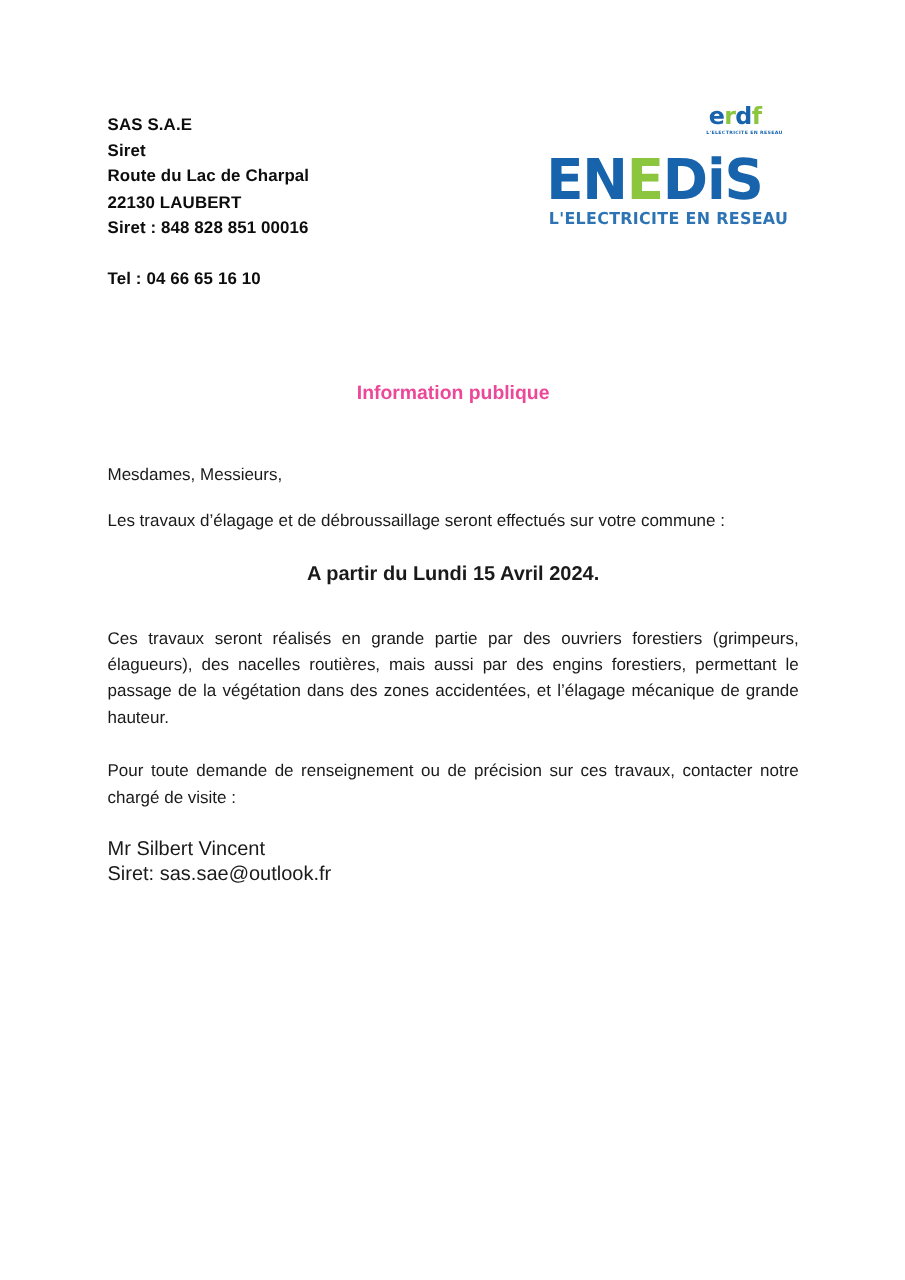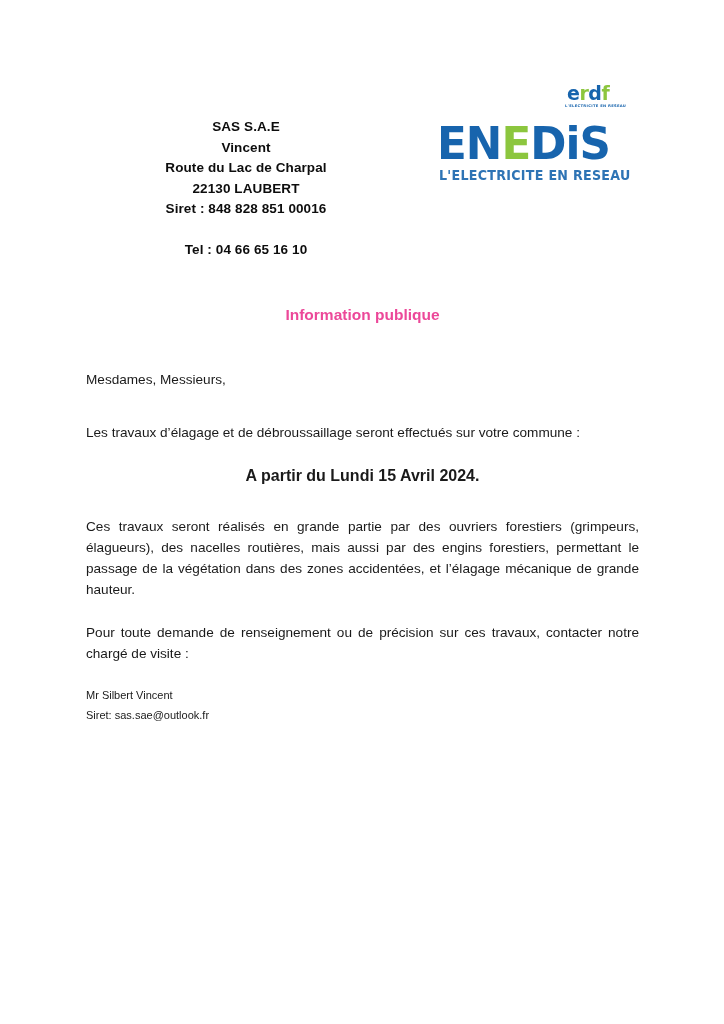--- a/index.html
+++ b/index.html
@@ -31,27 +31,25 @@
     left: 0;
     width: 724px;
     height: 240px;
   }
 
   .sender-block {
     position: absolute;
     left: 86px;
     top: 90px;
     width: 320px;
-    text-align: center;
     font-weight: bold;
     font-size: 13.5px;
     line-height: 20.5px;
     letter-spacing: 0.1px;
     color: #0d0d0d;
-    margin-top: 27px;
   }
   .sender-block .line { display: block; white-space: nowrap; }
   .sender-phone {
     display: block;
     margin-top: 20px;
     white-space: nowrap;
   }
 
   
   .logo-area {
@@ -138,21 +136,21 @@
   .body-block {
     position: absolute;
     left: 86px;
     top: 370px;
     width: 553px;
   }
 
   .salutation {
     font-size: 13.6px;
     line-height: 20px;
-    margin: 0 0 32px 0;
+    margin: 0 0 16px 0;
   }
 
   .para {
     font-size: 13.6px;
     line-height: 21px;
     margin: 0;
     text-align: justify;
     text-justify: inter-word;
   }
   .spacer-md { height: 22px; }
@@ -160,35 +158,35 @@
 
   .date-line {
     text-align: center;
     font-weight: bold;
     font-size: 16px;
     line-height: 21px;
     margin: 0;
   }
 
   .contact-block {
-    font-size: 11px;
+    font-size: 16px;
     line-height: 19.5px;
   }
   .contact-block .line { display: block; white-space: nowrap; }
 </style>
 </head>
 <body>
 
 <div class="page">
 
   <div class="header">
 
     <div class="sender-block">
       <span class="line">SAS S.A.E</span>
-      <span class="line">Vincent</span>
+      <span class="line">Siret</span>
       <span class="line">Route du Lac de Charpal</span>
       <span class="line">22130 LAUBERT</span>
       <span class="line">Siret : 848 828 851 00016</span>
       <span class="sender-phone">Tel : 04 66 65 16 10</span>
     </div>
 
     <div class="logo-area">
 
       <div class="erdf-mark">
         <div class="erdf-word"><span class="b">e</span><span class="g">r</span><span class="b">d</span><span class="g">f</span></div>

